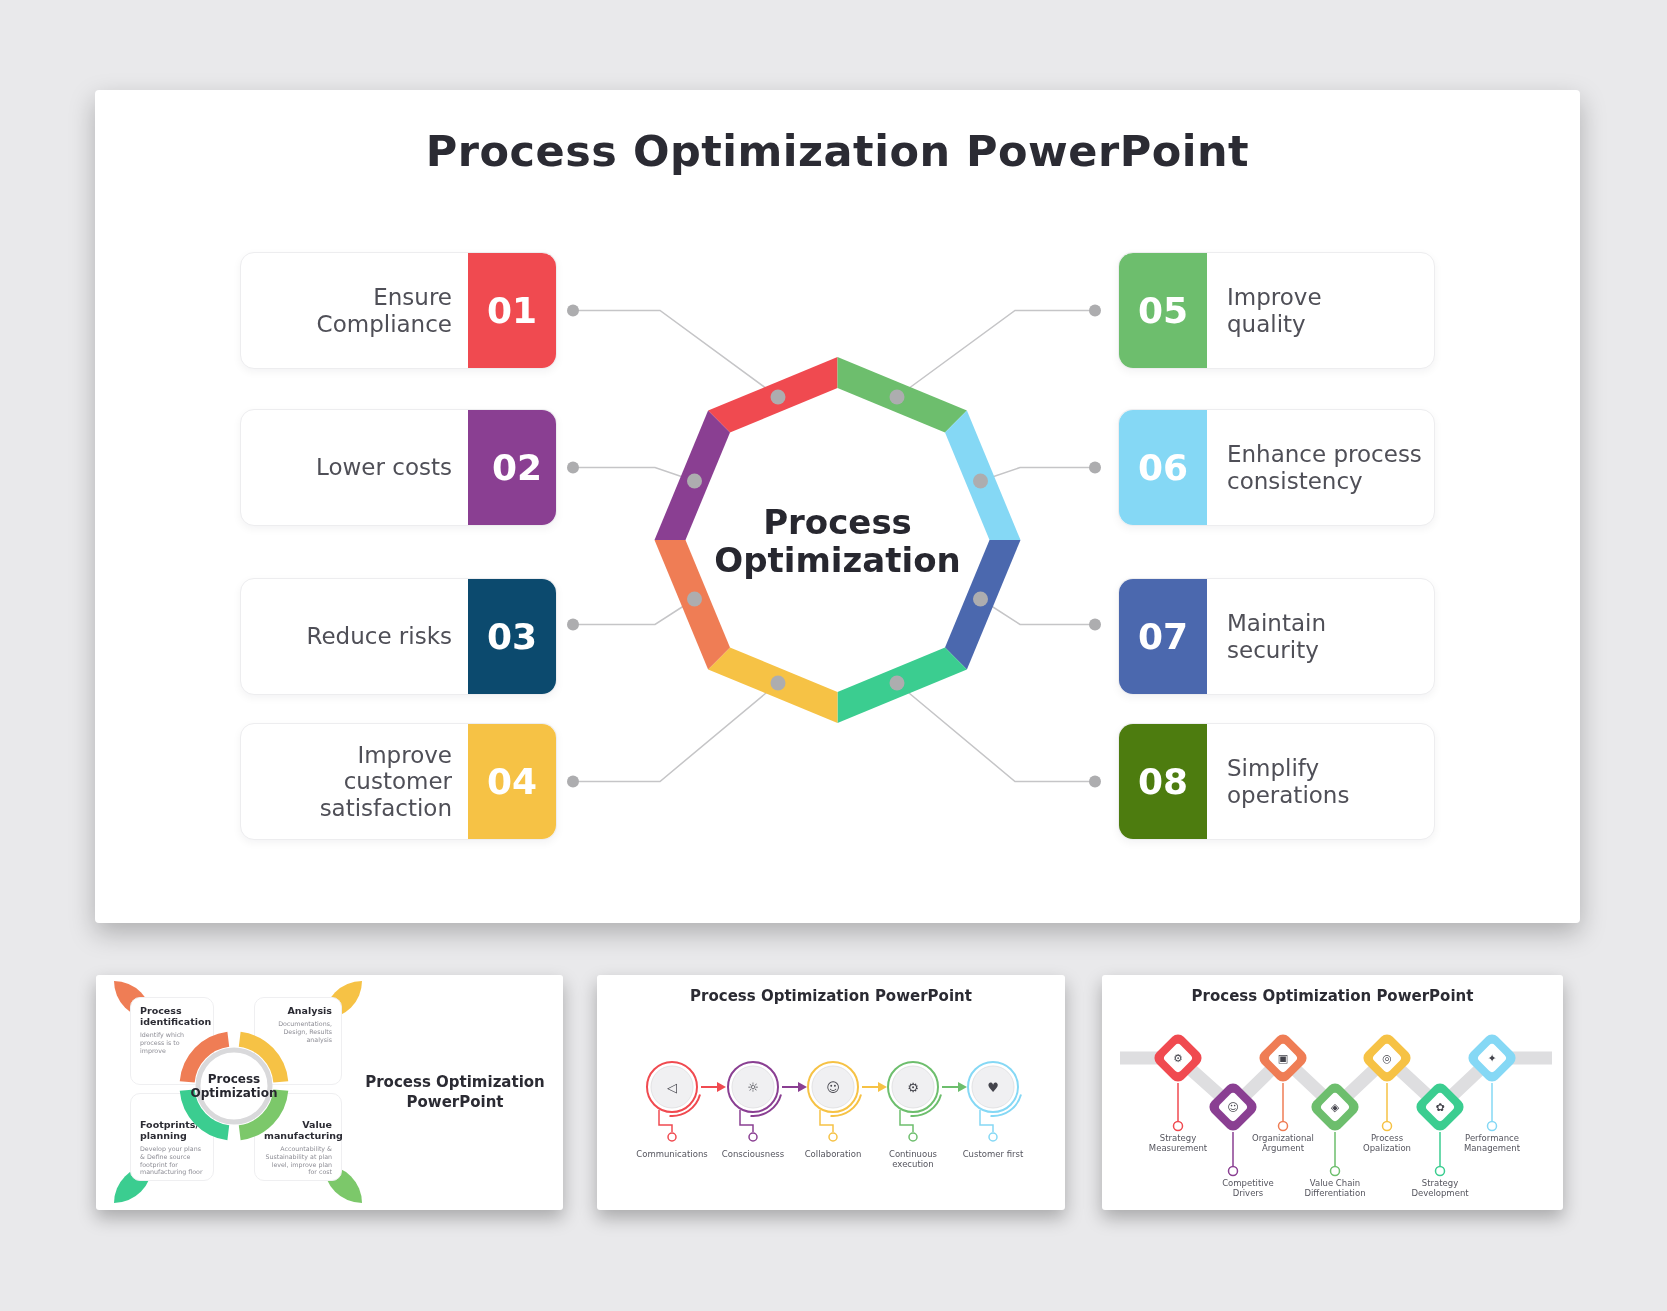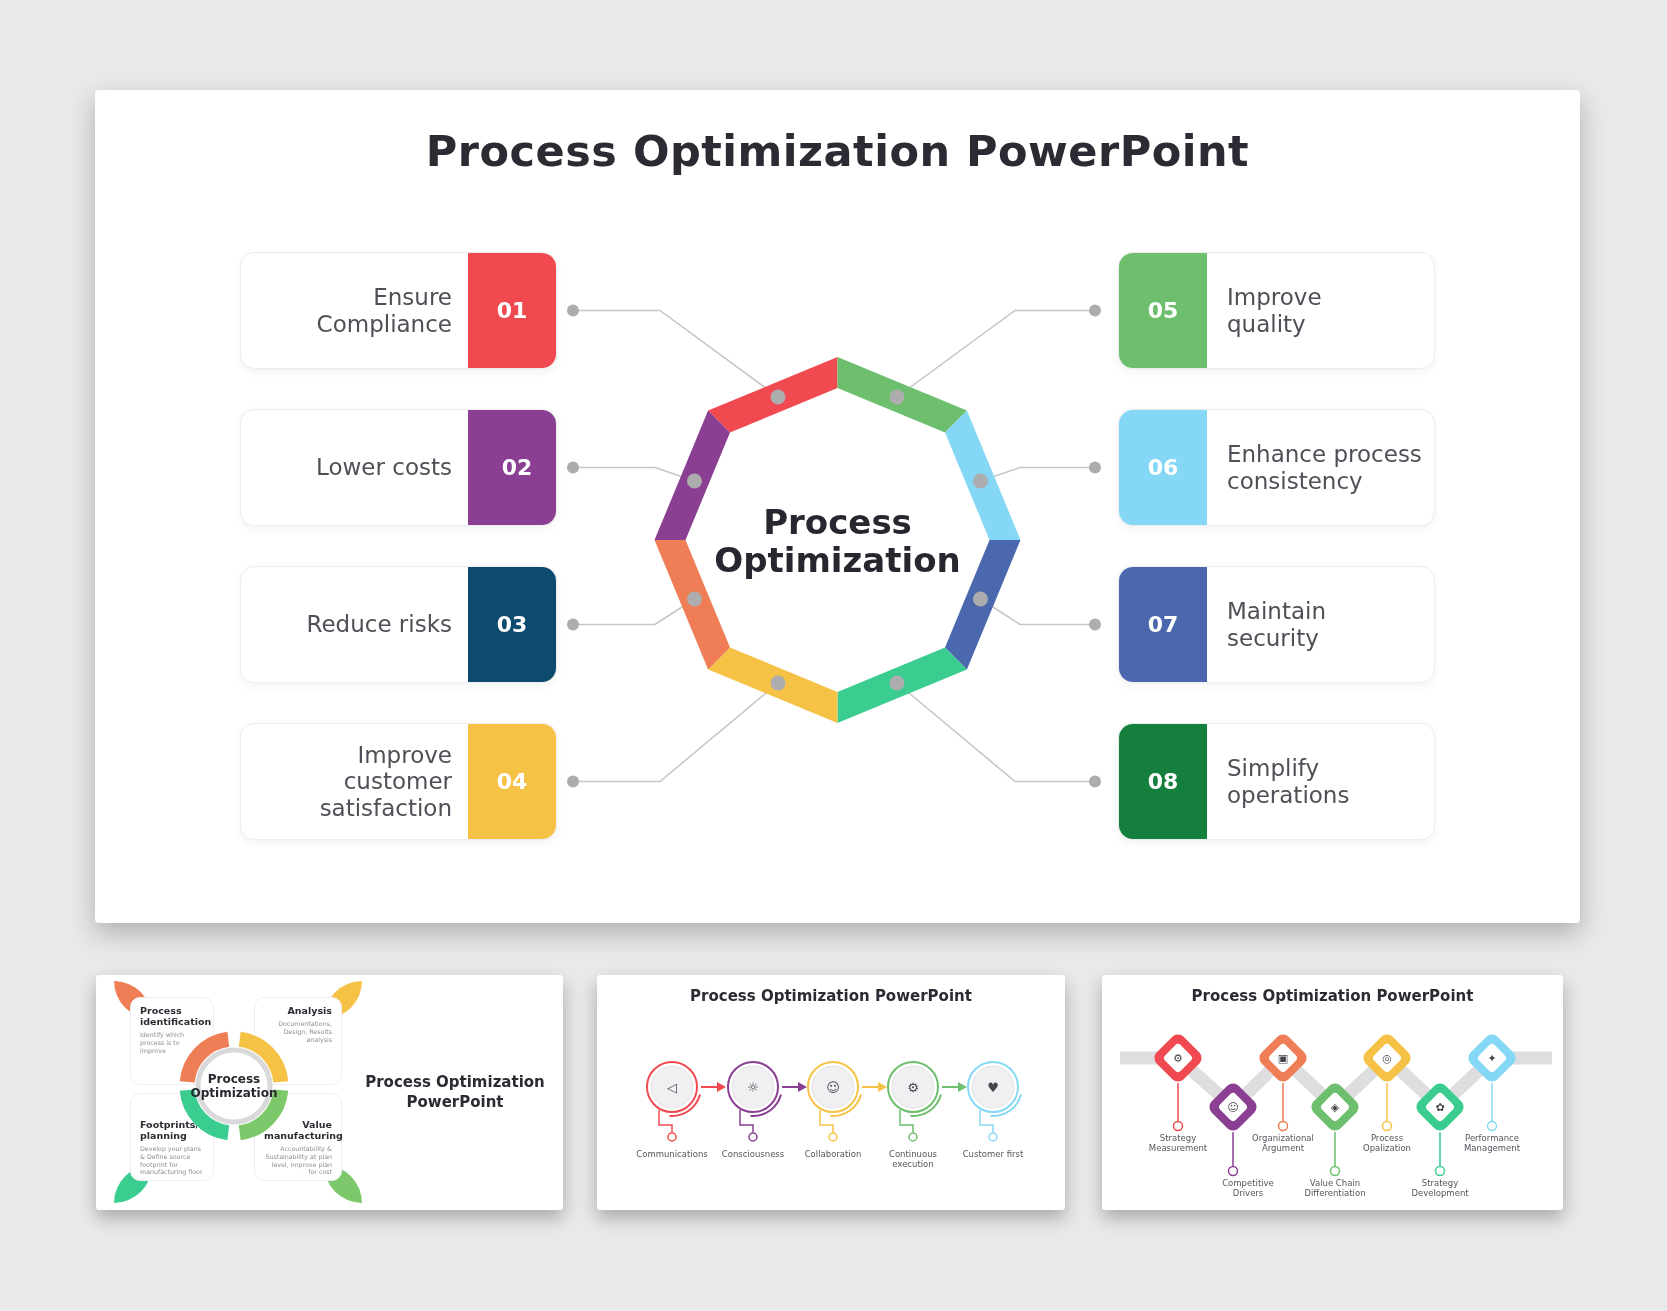--- a/index.html
+++ b/index.html
@@ -14,24 +14,24 @@
   .oct-svg { position:absolute; left:0; top:0; width:1485px; height:833px; pointer-events:none; }
 
   .pcard { position:absolute; width:317px; height:117px; background:#fff;
     border:1px solid #ededef; border-radius:14px; box-shadow:0 3px 8px rgba(20,20,40,.05);
     display:flex; align-items:stretch; }
   .pcard .lbl { flex:1; display:flex; align-items:center; font-size:23px; color:#4f4f57;
     white-space:pre-line; line-height:1.15; }
   .pcard.leftside .lbl { justify-content:flex-end; text-align:right; padding-right:16px; padding-left:12px; }
   .pcard.rightside .lbl { justify-content:flex-start; text-align:left; padding-left:20px; padding-right:12px; }
   .pcard .num { width:88px; display:flex; align-items:center; justify-content:center;
-    color:#fff; font-size:22px; font-weight:800; }
+    color:#fff; font-size:36px; font-weight:800; }
   .pcard.leftside .num { border-radius:0 14px 14px 0; order:2; }
   .pcard.rightside .num { border-radius:14px 0 0 14px; order:0; }
-  .r1 { top:162px; } .r2 { top:319px; } .r3 { top:476px;justify-content:center; } .r4 { top:633px; }
+  .r1 { top:162px; } .r2 { top:319px; } .r3 { top:488px;justify-content:center; } .r4 { top:633px; }
   .colL { left:145px; } .colR { left:1023px; }
 
   
   .thumb { position:absolute; top:975px; height:235px; background:#fff; border-radius:3px;
     box-shadow:0 8px 18px rgba(0,0,0,.28); overflow:hidden; }
   .thumb1 { left:96px;  width:467px; }
   .thumb2 { left:597px; width:468px; }
   .thumb3 { left:1102px; width:461px; }
   .thumb-title { position:absolute; left:0; right:0; top:12px; text-align:center;
     font-size:15px; font-weight:800; color:#2b2b33; }
@@ -139,21 +139,21 @@
     <div class="pcard rightside colR r2">
       <div class="num" style="background: rgb(133, 216, 245);">06</div>
       <div class="lbl">Enhance process
 consistency</div>
     </div>
     <div class="pcard rightside colR r3">
       <div class="num" style="background: rgb(75, 104, 174);">07</div>
       <div class="lbl">Maintain security</div>
     </div>
     <div class="pcard rightside colR r4">
-      <div class="num" style="background: #15803d;">08</div>
+      <div class="num" style="background: #4d7c0f;">08</div>
       <div class="lbl">Simplify
 operations</div>
     </div>
   </div>
 
   <div class="thumb thumb1">
     <div class="leaf tl" style="left: 18px; top: 6px; background: rgb(239, 125, 85);"></div>
     <div class="leaf tr" style="left: 228px; top: 6px; background: rgb(246, 194, 69);"></div>
     <div class="leaf bl" style="left: 18px; top: 190px; background: rgb(59, 205, 144);"></div>
     <div class="leaf br" style="left: 228px; top: 190px; background: rgb(124, 200, 106);"></div>

